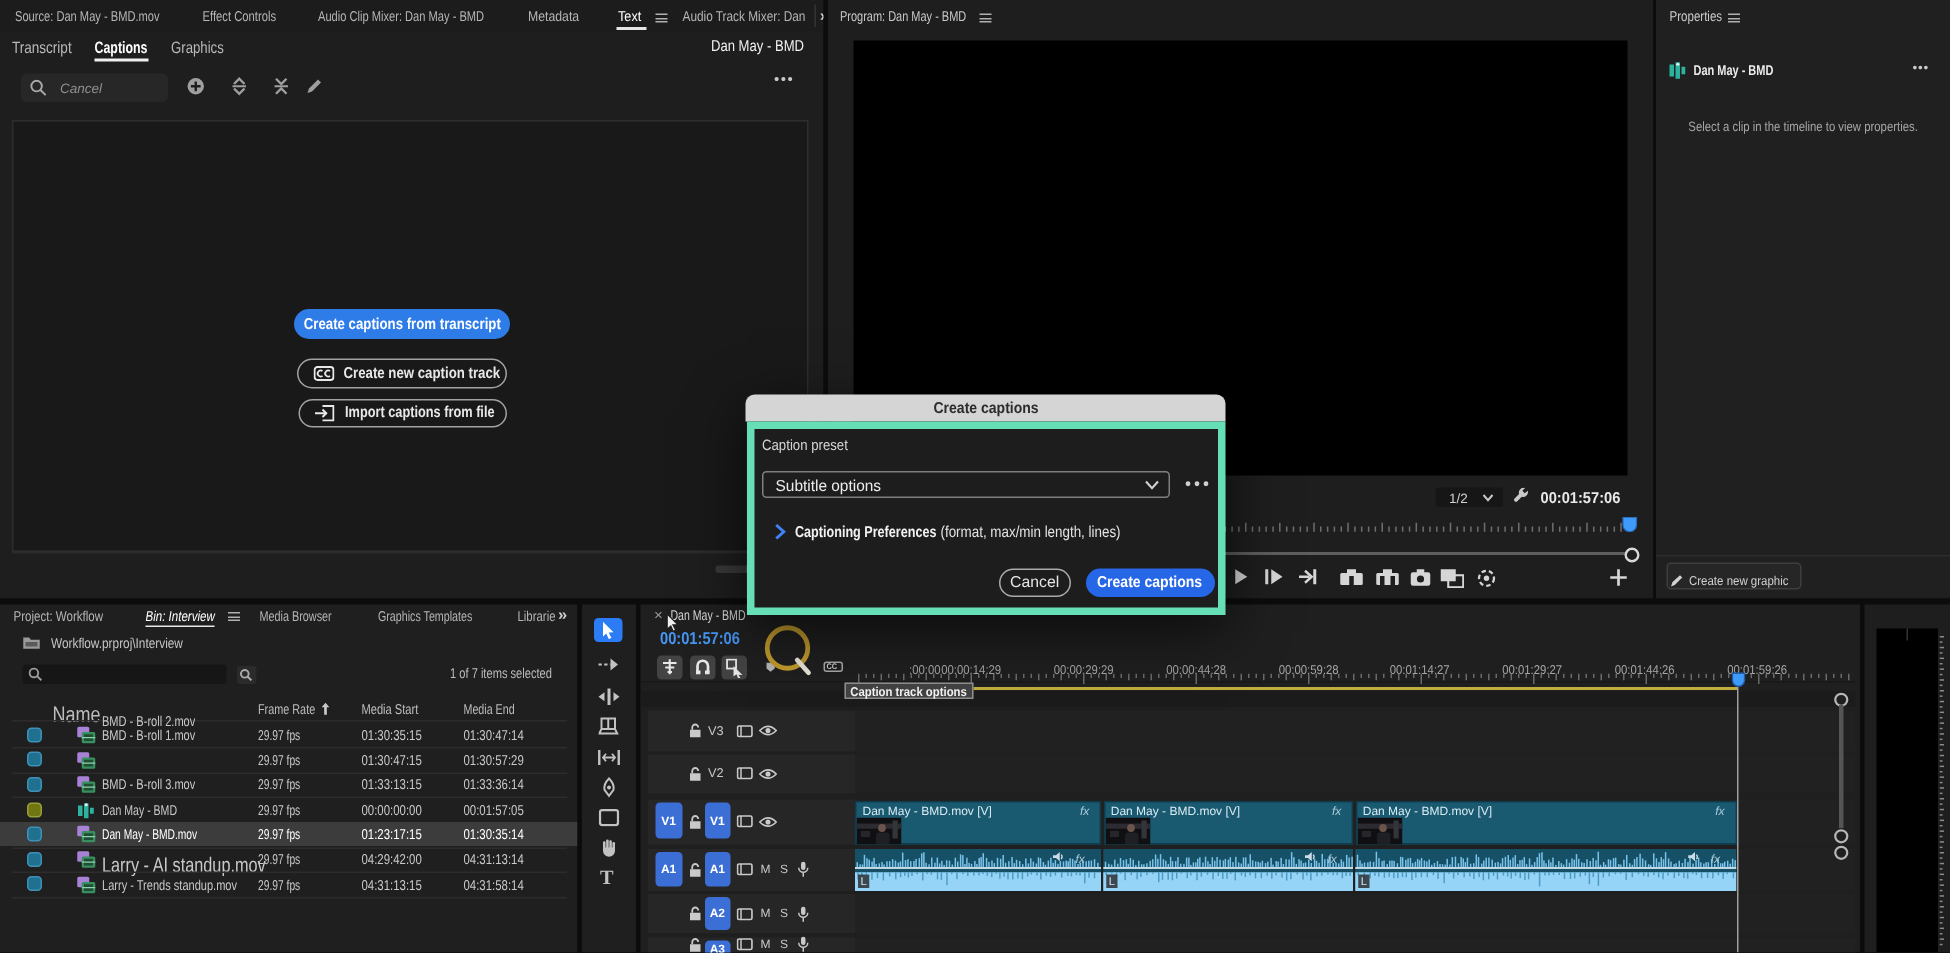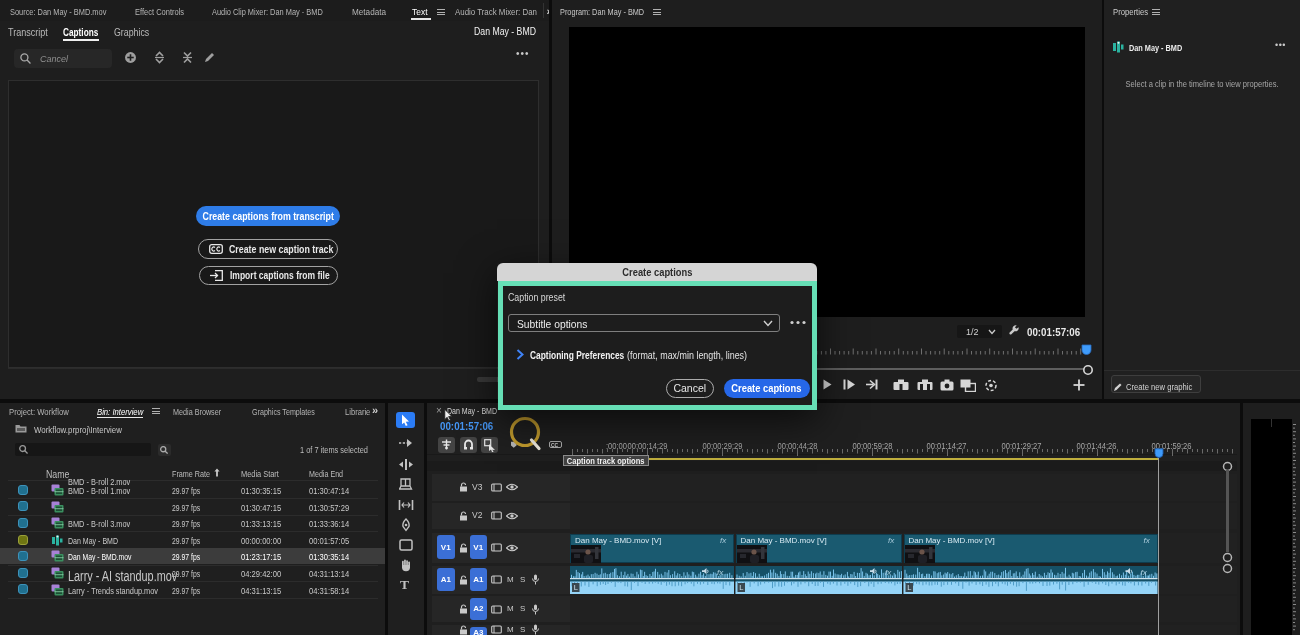--- a/index.html
+++ b/index.html
@@ -297,21 +297,21 @@
     <svg class="a" style="left:19px;top:445px" width="9" height="9" viewBox="0 0 9 9">
       <circle cx="3.6" cy="3.6" r="2.88" fill="none" stroke="#9a9a9a" stroke-width="1.3"></circle>
       <line x1="5.58" y1="5.58" x2="8.549999999999999" y2="8.549999999999999" stroke="#9a9a9a" stroke-width="1.3"></line>
     </svg>
     <div class="a" style="left:158px;top:443.5px;width:13px;height:12px;background:#2b2b2b;border-radius:2px"></div>
     <svg class="a" style="left:160px;top:445.5px" width="8" height="8" viewBox="0 0 8 8">
       <circle cx="3.2" cy="3.2" r="2.56" fill="none" stroke="#aaa" stroke-width="1.3"></circle>
       <line x1="4.96" y1="4.96" x2="7.6" y2="7.6" stroke="#aaa" stroke-width="1.3"></line>
     </svg>
     <div class="a" style="left:300px;top:444px;font-size:9.5px;color:#bdbdbd;white-space:nowrap;"><span style="display:inline-block;transform:scaleX(0.78);transform-origin:0 50%;white-space:nowrap">1 of 7 items selected</span></div>
-    <div class="a" style="left:35px;top:468px;font-size:11px;color:#bdbdbd;white-space:nowrap;margin-left:11px;"><span style="display:inline-block;transform:scaleX(0.8);transform-origin:0 50%;white-space:nowrap">Name</span></div>
+    <div class="a" style="left:35px;top:468px;font-size:15px;color:#bdbdbd;white-space:nowrap;"><span style="display:inline-block;transform:scaleX(0.8);transform-origin:0 50%;white-space:nowrap">Name</span></div>
     <div class="a" style="left:172px;top:468px;font-size:9.5px;color:#bdbdbd;white-space:nowrap;"><span style="display:inline-block;transform:scaleX(0.76);transform-origin:0 50%;white-space:nowrap">Frame Rate</span></div>
     <svg class="a" style="left:213px;top:468px" width="8" height="9" viewBox="0 0 8 9">
       <path d="M4 0.5 L6.6 3.5 H4.9 V8.5 H3.1 V3.5 H1.4 Z" fill="#c9c9c9"></path>
     </svg>
     <div class="a" style="left:241px;top:468px;font-size:9.5px;color:#bdbdbd;white-space:nowrap;"><span style="display:inline-block;transform:scaleX(0.78);transform-origin:0 50%;white-space:nowrap">Media Start</span></div>
     <div class="a" style="left:309px;top:468px;font-size:9.5px;color:#bdbdbd;white-space:nowrap;"><span style="display:inline-block;transform:scaleX(0.75);transform-origin:0 50%;white-space:nowrap">Media End</span></div>
     <div class="a" style="left:8px;top:480px;width:370px;height:1px;background:#2c2c2c"></div>
     <div class="a" style="left:18px;top:484.7px;width:10px;height:10px;background:#20708f;border:1.5px solid #3d92ba;border-radius:3px"></div>
     <svg class="a" style="left:51px;top:484.0px" width="13" height="12" viewBox="0 0 13 12">
       <rect x="0.5" y="0.5" width="8" height="7" rx="1" fill="#a782d6"></rect>

